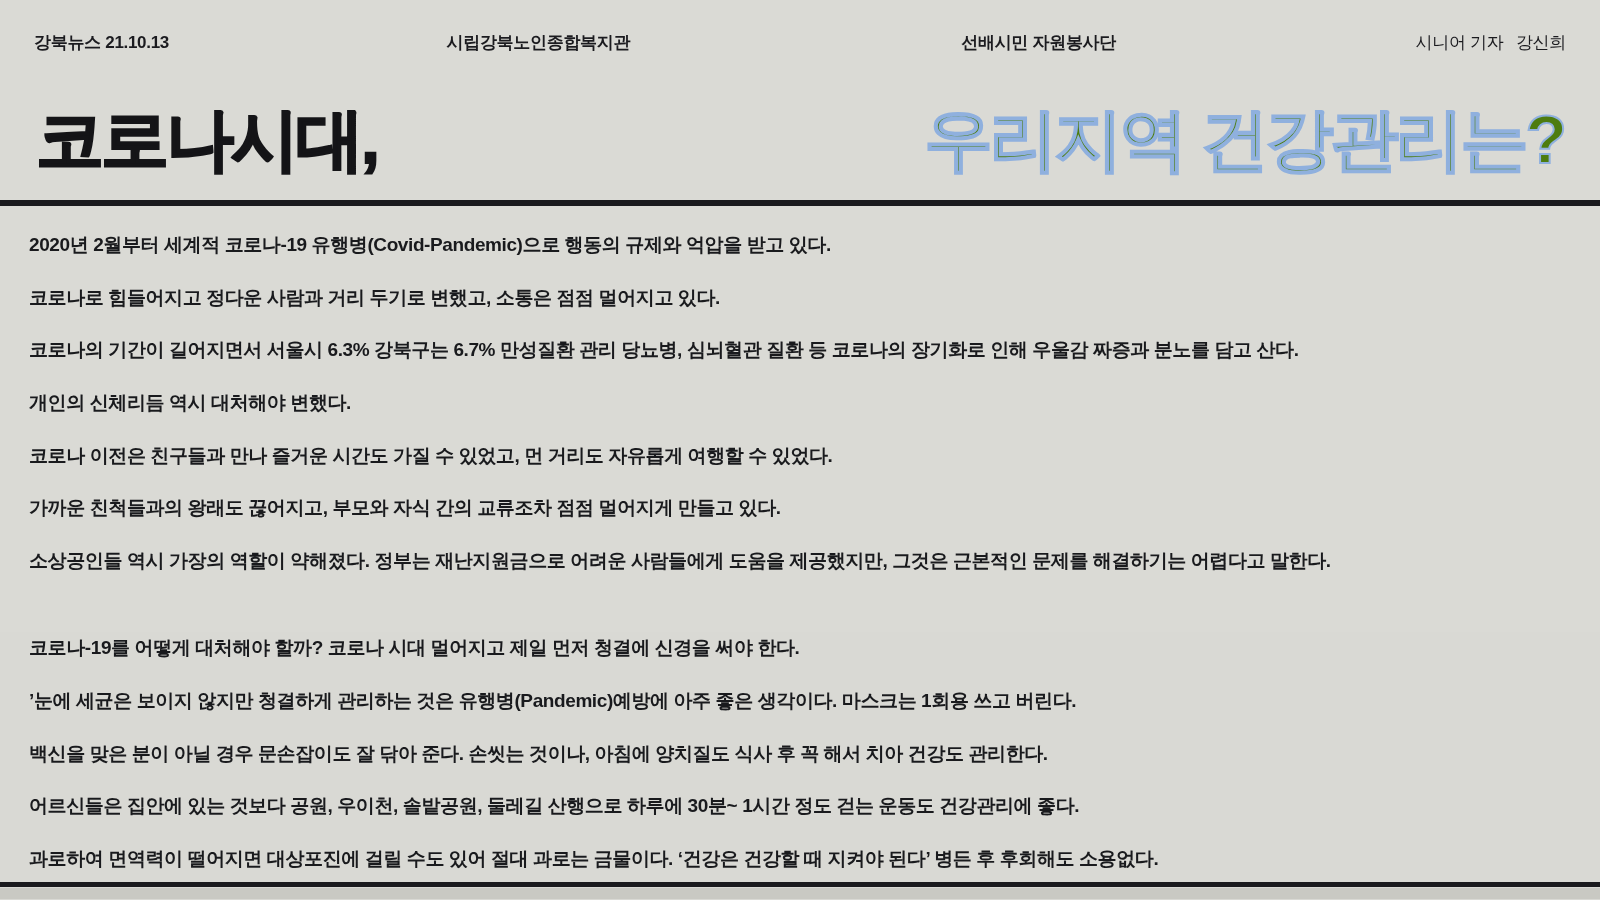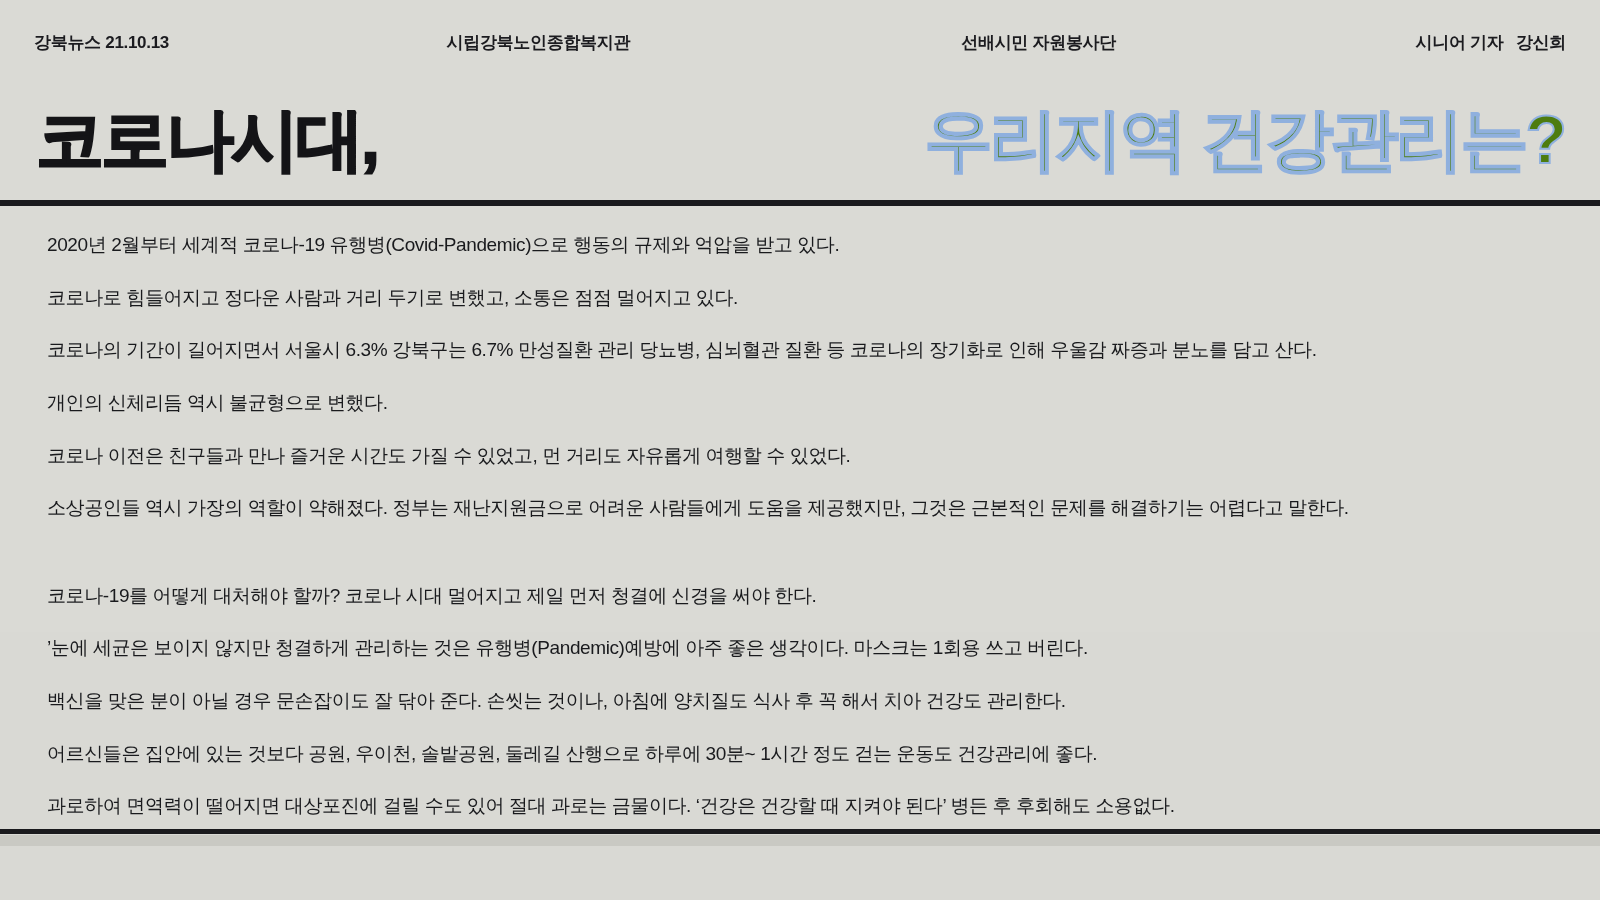--- a/index.html
+++ b/index.html
@@ -37,21 +37,21 @@
   .masthead-item {
     font-size: 17px;
     font-weight: 700;
     letter-spacing: -0.3px;
     white-space: nowrap;
     color: #1b1b1f;
   }
   .mh-left    { flex: 0 0 auto; }
   .mh-mid1    { flex: 1 1 auto; text-align: center; padding-left: 112px; }
   .mh-mid2    { flex: 1 1 auto; text-align: center; padding-right: 90px; }
-  .mh-right   { flex: 0 0 auto; text-align: right; font-weight: 700; margin-left: 44px; }
+  .mh-right   { flex: 0 0 auto; text-align: right; font-weight: 400; margin-left: 44px; }
   .mh-right .byline-role { margin-right: 8px; }
 
   
   .headline-band {
     flex: 0 0 122px;
     display: flex;
     align-items: center;
     padding: 0 36px 6px 36px;
     box-sizing: border-box;
     border-bottom: 6px solid #1a1a1d;
@@ -74,23 +74,24 @@
     color: #4d7c0f;
     -webkit-text-stroke: 2px #8fb0de;
     margin-left: 26px;
     flex: 1 1 auto;
     text-align: right;
   }
 
   
   .body-area {
     flex: 1 1 auto;
-    padding: 26px 34px 0 47px;
+    padding: 26px 34px 0 29px;
     box-sizing: border-box;
     position: relative;
+    font-weight: bold;
   }
   .para {
     font-size: 19px;
     line-height: 1.35;
     letter-spacing: -0.4px;
     color: #191a1d;
     margin: 0 0 27px 0;
     white-space: nowrap;
   }
   .para.gap-after {
@@ -139,22 +140,23 @@
     <div class="headline">
       <span class="hl-dark">코로나시대,</span>
       <span class="hl-blue">우리지역 건강관리는?</span>
     </div>
   </div>
 
   <div class="body-area">
     <p class="para">2020년 2월부터 세계적 코로나-19 유행병(Covid-Pandemic)으로 행동의 규제와 억압을 받고 있다.</p>
     <p class="para">코로나로 힘들어지고 정다운 사람과 거리 두기로 변했고, 소통은 점점 멀어지고 있다.</p>
     <p class="para">코로나의 기간이 길어지면서 서울시 6.3% 강북구는 6.7% 만성질환 관리 당뇨병, 심뇌혈관 질환 등 코로나의 장기화로 인해 우울감 짜증과 분노를 담고 산다.</p>
-    <p class="para">개인의 신체리듬 역시 불균형으로 변했다.</p>
+    <p class="para">개인의 신체리듬 역시 대처해야 변했다.</p>
     <p class="para">코로나 이전은 친구들과 만나 즐거운 시간도 가질 수 있었고, 먼 거리도 자유롭게 여행할 수 있었다.</p>
+    <p class="para">가까운 친척들과의 왕래도 끊어지고, 부모와 자식 간의 교류조차 점점 멀어지게 만들고 있다.</p>
     <p class="para gap-after">소상공인들 역시 가장의 역할이 약해졌다. 정부는 재난지원금으로 어려운 사람들에게 도움을 제공했지만, 그것은 근본적인 문제를 해결하기는 어렵다고 말한다.</p>
     <p class="para">코로나-19를 어떻게 대처해야 할까? 코로나 시대 멀어지고 제일 먼저 청결에 신경을 써야 한다.</p>
     <p class="para">’눈에 세균은 보이지 않지만 청결하게 관리하는 것은 유행병(Pandemic)예방에 아주 좋은 생각이다. 마스크는 1회용 쓰고 버린다.</p>
     <p class="para">백신을 맞은 분이 아닐 경우 문손잡이도 잘 닦아 준다. 손씻는 것이나, 아침에 양치질도 식사 후 꼭 해서 치아 건강도 관리한다.</p>
     <p class="para">어르신들은 집안에 있는 것보다 공원, 우이천, 솔밭공원, 둘레길 산행으로 하루에 30분~ 1시간 정도 걷는 운동도 건강관리에 좋다.</p>
     <p class="para">과로하여 면역력이 떨어지면 대상포진에 걸릴 수도 있어 절대 과로는 금물이다. ‘건강은 건강할 때 지켜야 된다’ 병든 후 후회해도 소용없다.</p>
 
     <div class="bottom-rules">
       <div class="rule-thick"></div>
       <div class="rule-thin"></div>

